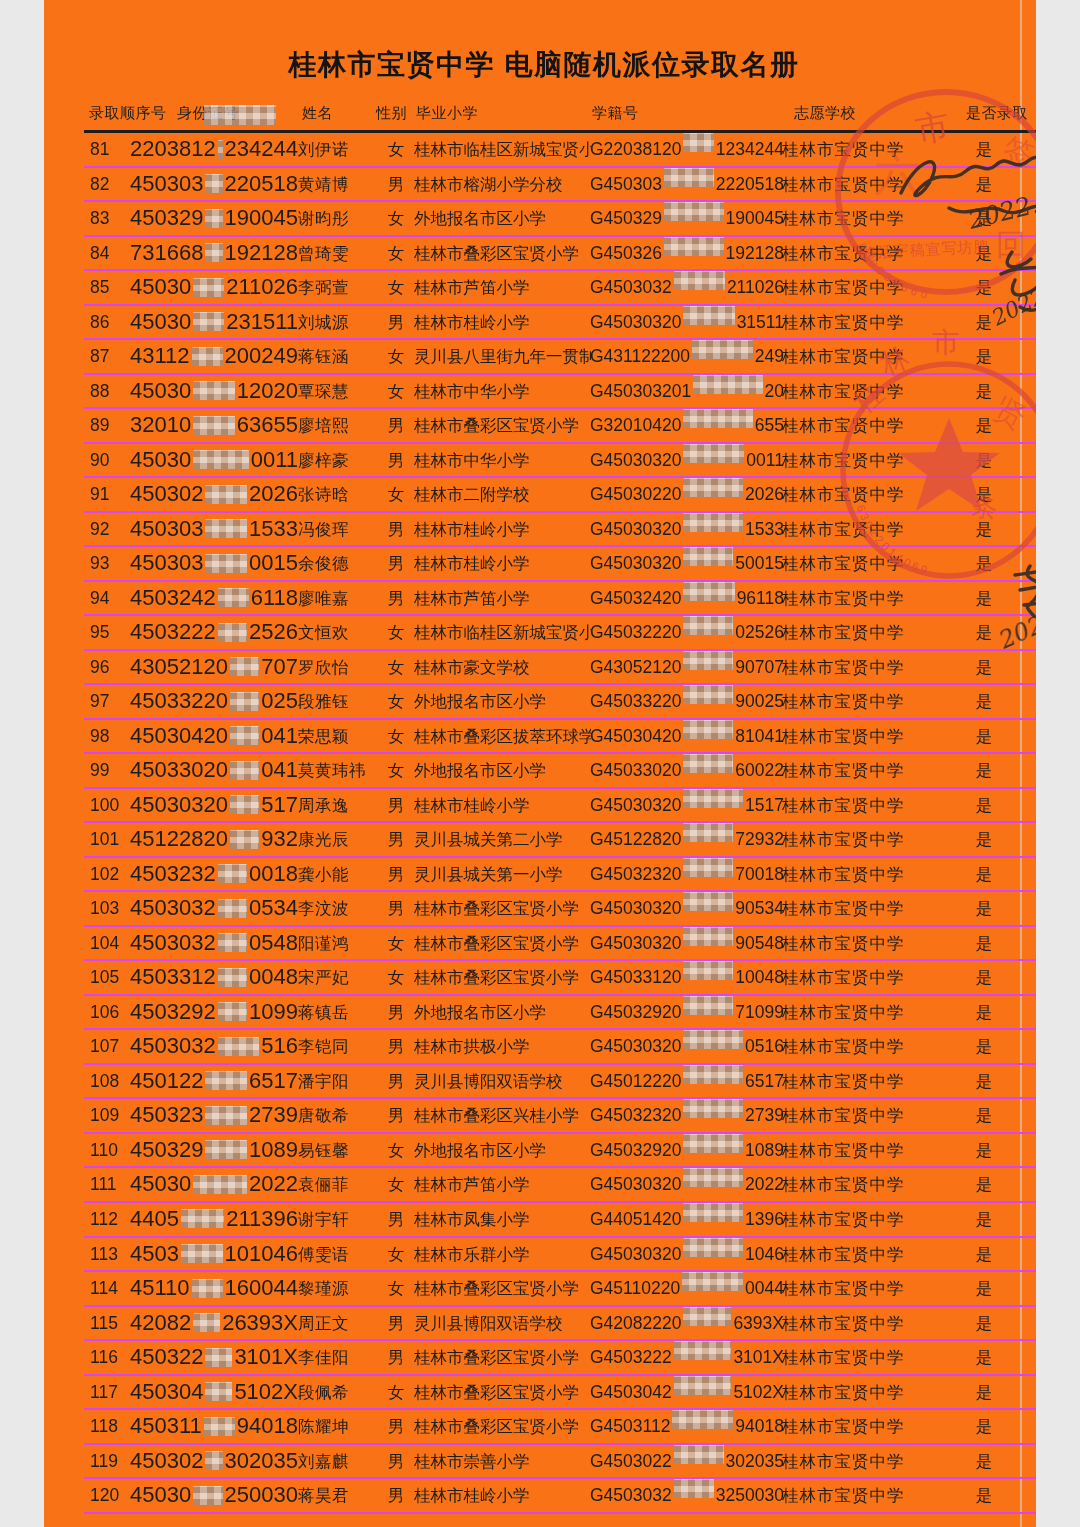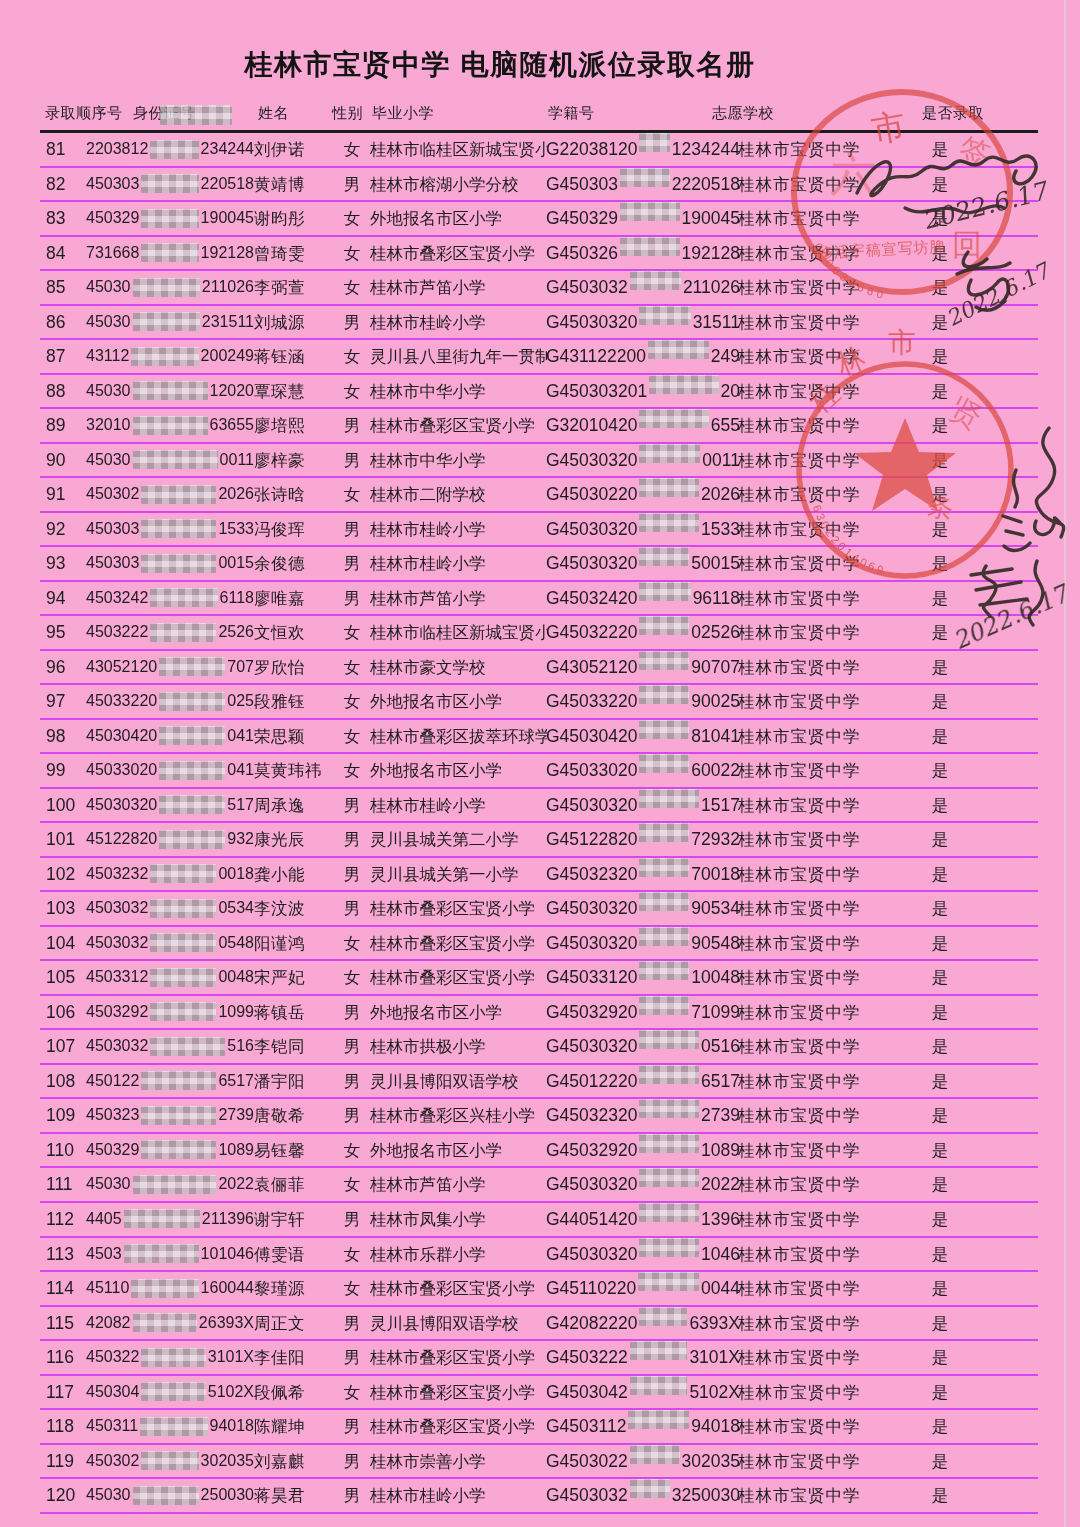--- a/index.html
+++ b/index.html
@@ -1,37 +1,37 @@
 <!DOCTYPE html>
 <html><head>
 <meta charset="utf-8">
 <style>
   html,body{margin:0;padding:0;background:#e9e9e9;}
   .page{
-    position:relative;width:1080px;height:1527px;margin:0 auto;
-    background:#f9a8d4;overflow:hidden;
+    position:relative;width:992px;height:1527px;margin:0 auto;
+    background:#f97316;overflow:hidden;
     font-family:"Liberation Sans","DejaVu Sans",sans-serif;
     color:#1d1d1d;
   }
   .scan-edge{position:absolute;right:14px;top:0;width:2px;height:100%;background:#d8d8d8;opacity:.55;}
   .doc-title{
     position:absolute;left:0;top:46px;width:1000px;text-align:center;
     font-size:28px;font-weight:bold;letter-spacing:1.5px;color:#141414;
   }
   .table{position:absolute;left:40px;top:101px;width:998px;}
   .thead{position:relative;height:29px;border-bottom:3px solid #1c1c1c;font-size:15px;}
   .thead .h{position:absolute;top:3px;white-space:nowrap;letter-spacing:.5px;}
   .h0{left:5px}.h1{left:93px}.h2{left:218px}.h3{left:292px}
-  .h4{left:332px}.h5{left:508px}.h6{left:672px}.h7{left:882px}
+  .h4{left:332px}.h5{left:508px}.h6{left:710px}.h7{left:882px}
   .hdr-mz{position:absolute;left:118px;top:4px;width:76px;height:20px;}
   .rows{position:relative;}
   .row{position:relative;height:34.52px;border-bottom:2px solid #d946ef;box-sizing:border-box;}
   .c{position:absolute;top:0;height:32px;line-height:32px;white-space:nowrap;overflow:hidden;}
   .c-seq{left:6px;width:42px;font-size:17.5px;}
-  .c-id{left:46px;width:168px;display:flex;align-items:center;font-size:16px;}
+  .c-id{left:46px;width:168px;display:flex;align-items:center;font-size:22px;}
   .c-name{left:214px;width:78px;font-size:16.5px;letter-spacing:.5px;}
   .c-gender{left:290px;width:44px;text-align:center;font-size:16.5px;}
   .c-school{left:330px;width:177px;font-size:16.5px;}
   .c-xj{left:506px;width:194px;display:flex;align-items:flex-start;font-size:17.5px;}
   .c-wish{left:698px;width:132px;font-size:16.5px;letter-spacing:1px;}
   .c-admit{left:858px;width:84px;text-align:center;font-size:16.5px;}
   .num{white-space:pre;}
   .mz{
     flex:1 1 auto;height:19px;margin:0 2px;border-radius:1px;
     background:

